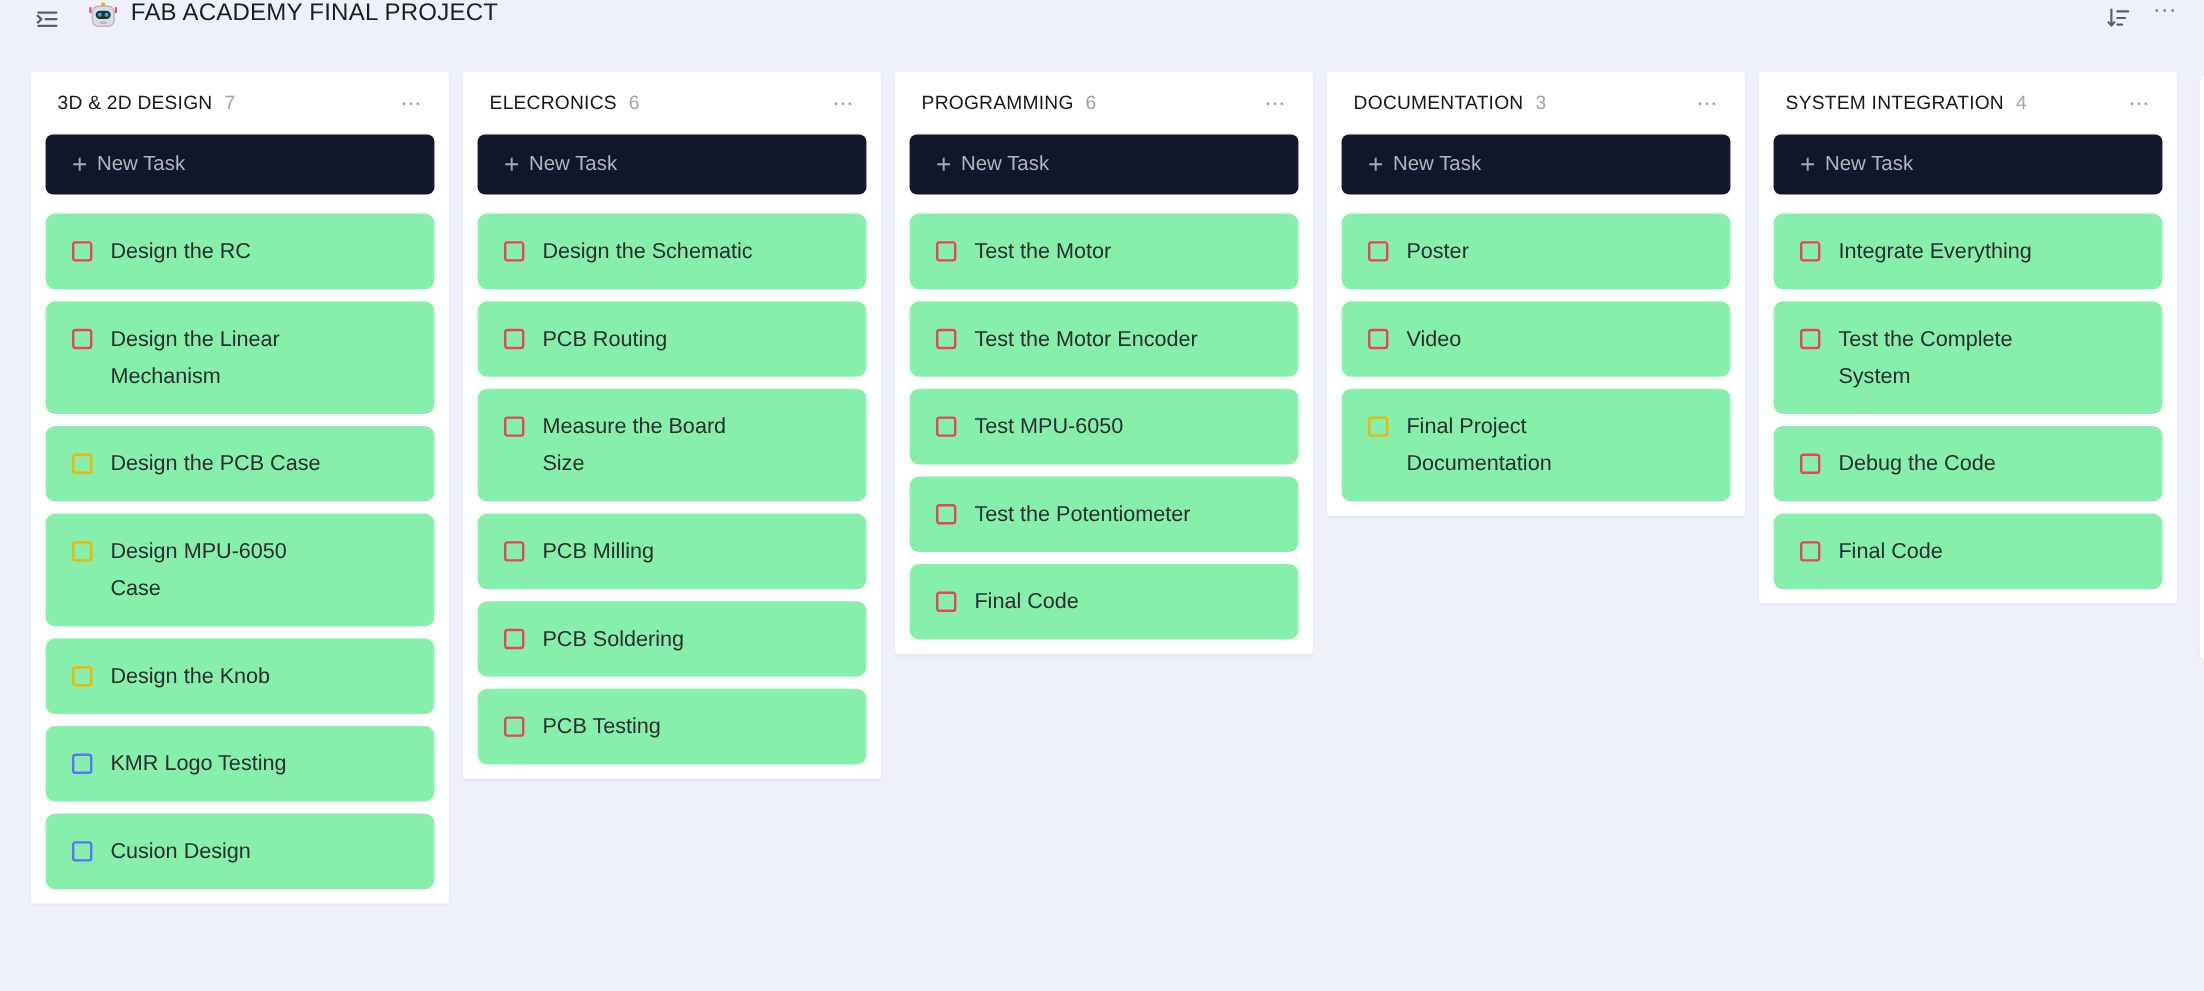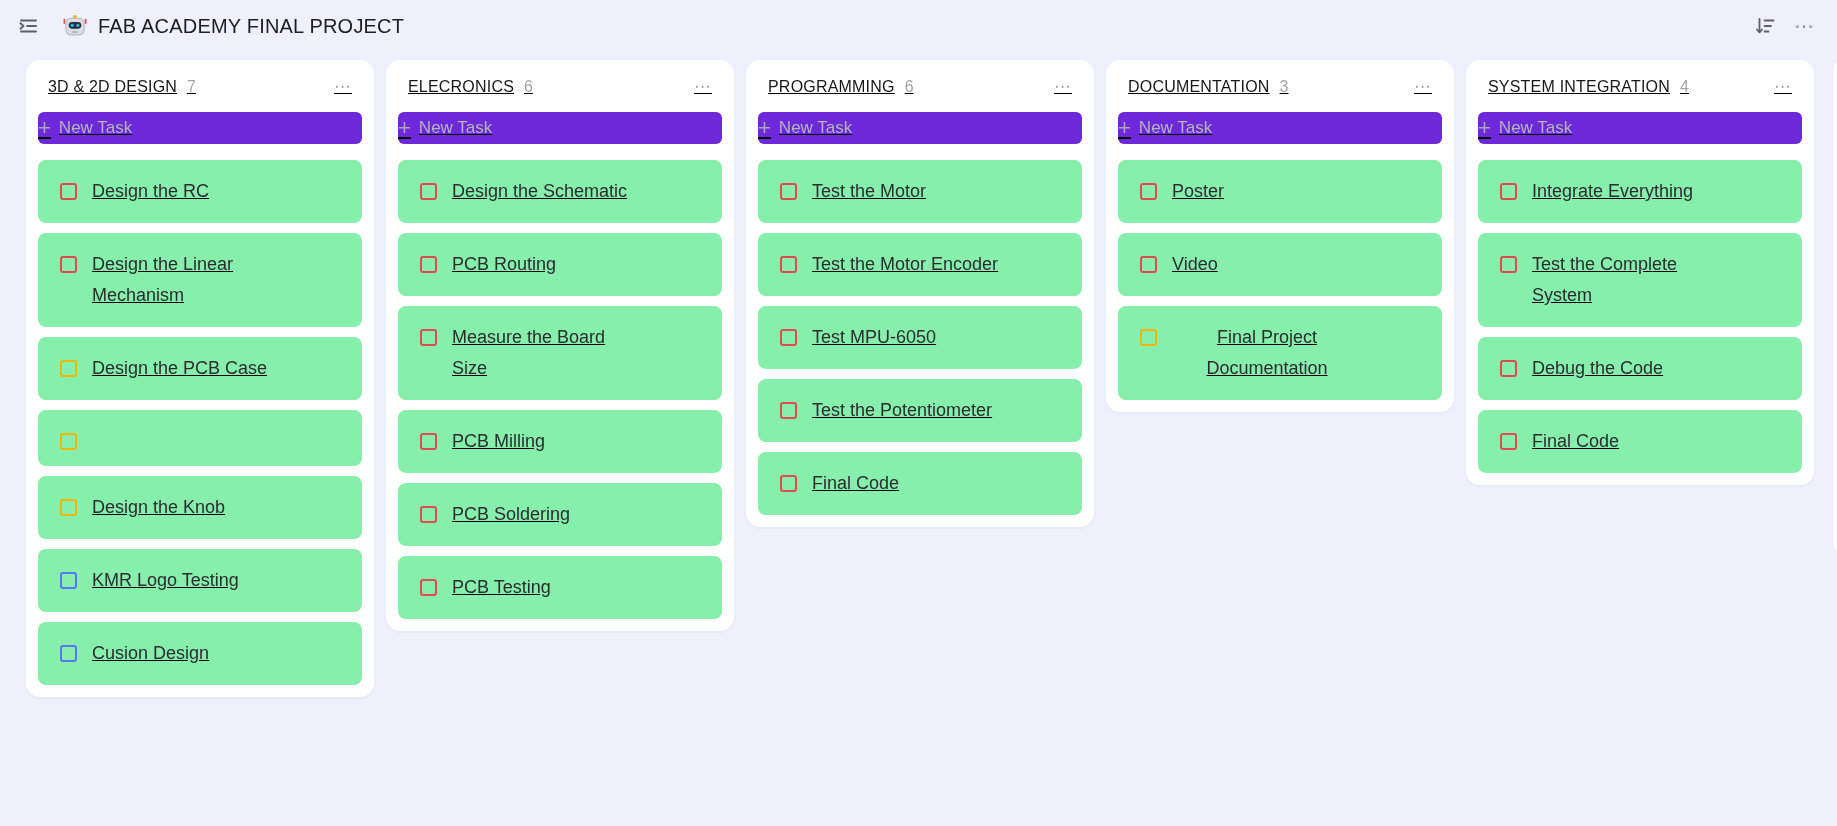--- a/index.html
+++ b/index.html
@@ -1,46 +1,46 @@
 <!DOCTYPE html>
 <html><head>
 <meta charset="utf-8">
 <style>
   html,body{margin:0;padding:0;width:1837px;height:826px;overflow:hidden;
     background:#eef1fb;font-family:"Liberation Sans","DejaVu Sans",sans-serif;}
   .app{position:relative;width:1837px;height:826px;}
 
   
-  .topbar{display:flex;align-items:center;height:52px;padding:0 18px 0 12px;}
+  .topbar{display:flex;align-items:flex-start;height:52px;padding:0 18px 0 23px;}
   .icon-btn{background:none;border:none;padding:4px;margin:0;cursor:pointer;
     display:flex;align-items:center;justify-content:center;}
   .robot{margin:0 10px 0 18px;display:flex;align-items:center;}
   .board-title{font-size:20px;font-weight:400;color:#1d1d22;letter-spacing:.2px;margin:0;}
   .topbar .spacer{flex:1;}
   .dots{color:#8f929b;font-size:20px;line-height:10px;letter-spacing:1px;user-select:none;}
 
   
   .board{display:flex;align-items:flex-start;gap:12px;padding:8px 0 0 26px;}
-  .column{flex:0 0 348px;width:348px;background:#ffffff;border-radius:14px;
-    padding:14px 12px 12px 12px;box-shadow:0 1px 3px rgba(25,30,60,.05);box-sizing:border-box;text-decoration:underline;}
+  .column{flex:0 0 348px;width:348px;background:#ffffff;border-radius:2px;
+    padding:14px 12px 12px 12px;box-shadow:0 1px 3px rgba(25,30,60,.05);box-sizing:border-box;}
   .col-head{display:flex;align-items:center;padding:4px 6px 16px 10px;}
   .col-title{font-size:16px;color:#17171b;letter-spacing:.2px;}
   .col-count{font-size:16px;color:#a0a3ac;margin-left:10px;}
   .col-more{margin-left:auto;}
   .col-more .dots{font-size:17px;color:#9a9da6;}
 
-  .new-task{height:32px;background:#6d28d9;border-radius:6px;display:flex;
-    align-items:center;padding:0 0;margin-bottom:16px;cursor:text;}
+  .new-task{height:50px;background:#0f172a;border-radius:6px;display:flex;
+    align-items:center;padding:0 22px;margin-bottom:16px;cursor:text;}
   .plus{color:#a9a9af;font-size:22px;margin-right:8px;}
   .plus::before{content:"+";}
   .nt-text{color:#b5b5bb;font-size:17px;}
 
   .task{background:#86efac;border-radius:8px;padding:16px 14px 16px 22px;
     margin-bottom:10px;display:flex;align-items:flex-start;cursor:pointer;}
-  .task:last-child{margin-bottom:0;text-align:center;}
+  .task:last-child{margin-bottom:0;}
   .checkbox{flex:0 0 17px;width:17px;height:17px;border:2px solid #e5494e;
     border-radius:3px;margin:7px 15px 0 0;box-sizing:border-box;background:transparent;}
   .task-label{font-size:18px;line-height:31px;color:#2c2c31;max-width:190px;}
 
   .partial-column{position:absolute;left:1833px;top:60px;width:50px;height:493px;
     background:#ffffff;border-radius:10px;box-shadow:0 1px 3px rgba(25,30,60,.05);}
   svg{display:block;}
 </style>
 </head>
 <body>
@@ -108,20 +108,21 @@
     <span class="task-label">Design the Linear Mechanism</span>
   </div>
 
   <div class="task">
     <span class="checkbox" style="border-color: rgb(242, 182, 0);"></span>
     <span class="task-label">Design the PCB Case</span>
   </div>
 
   <div class="task">
     <span class="checkbox" style="border-color: rgb(242, 182, 0);"></span>
+    <span class="task-label">Design MPU-6050 Case</span>
   </div>
 
   <div class="task">
     <span class="checkbox" style="border-color: rgb(242, 182, 0);"></span>
     <span class="task-label">Design the Knob</span>
   </div>
 
   <div class="task">
     <span class="checkbox" style="border-color: rgb(87, 120, 246);"></span>
     <span class="task-label">KMR Logo Testing</span>

